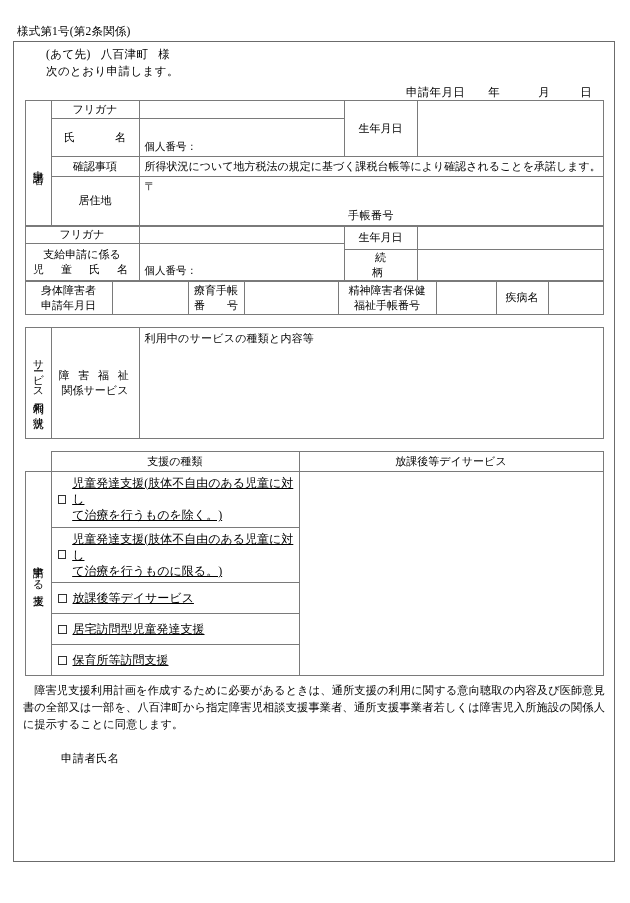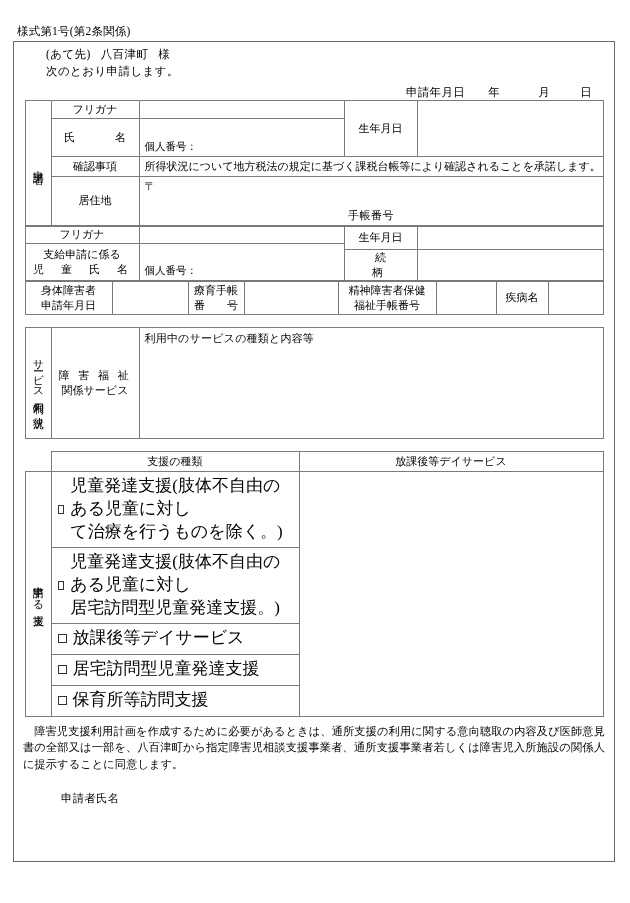--- a/index.html
+++ b/index.html
@@ -161,21 +161,22 @@
     vertical-align: -1px;
     margin-right: 6px;
     background: #ffffff;
   }
   .support-item {
     display: flex;
     align-items: center;
     padding: 3px 4px 3px 6px;
     text-align: left;
     line-height: 1.35;
-    font-size: 17px;
+    font-size: 12px;
+    text-decoration: underline;
   }
   .support-item .lbl { display: inline-block; }
 
   .consent {
     padding: 6px 10px 0 10px;
     font-size: 11.2px;
     line-height: 1.5;
     text-align: justify;
     text-indent: 1em;
     letter-spacing: 0.1px;
@@ -380,21 +381,21 @@
           </div>
         </td>
         <td rowspan="5"></td>
       </tr>
       <tr>
         <td style="height:32px">
           <div class="support-item">
             <span class="chk"></span>
             <span class="lbl">
               <span style="display:block">児童発達支援(肢体不自由のある児童に対し</span>
-              <span style="display:block">居宅訪問型児童発達支援。)</span>
+              <span style="display:block">て治療を行うものに限る。)</span>
             </span>
           </div>
         </td>
       </tr>
       <tr>
         <td style="height:30px">
           <div class="support-item">
             <span class="chk"></span>
             <span class="lbl">放課後等デイサービス</span>
           </div>

